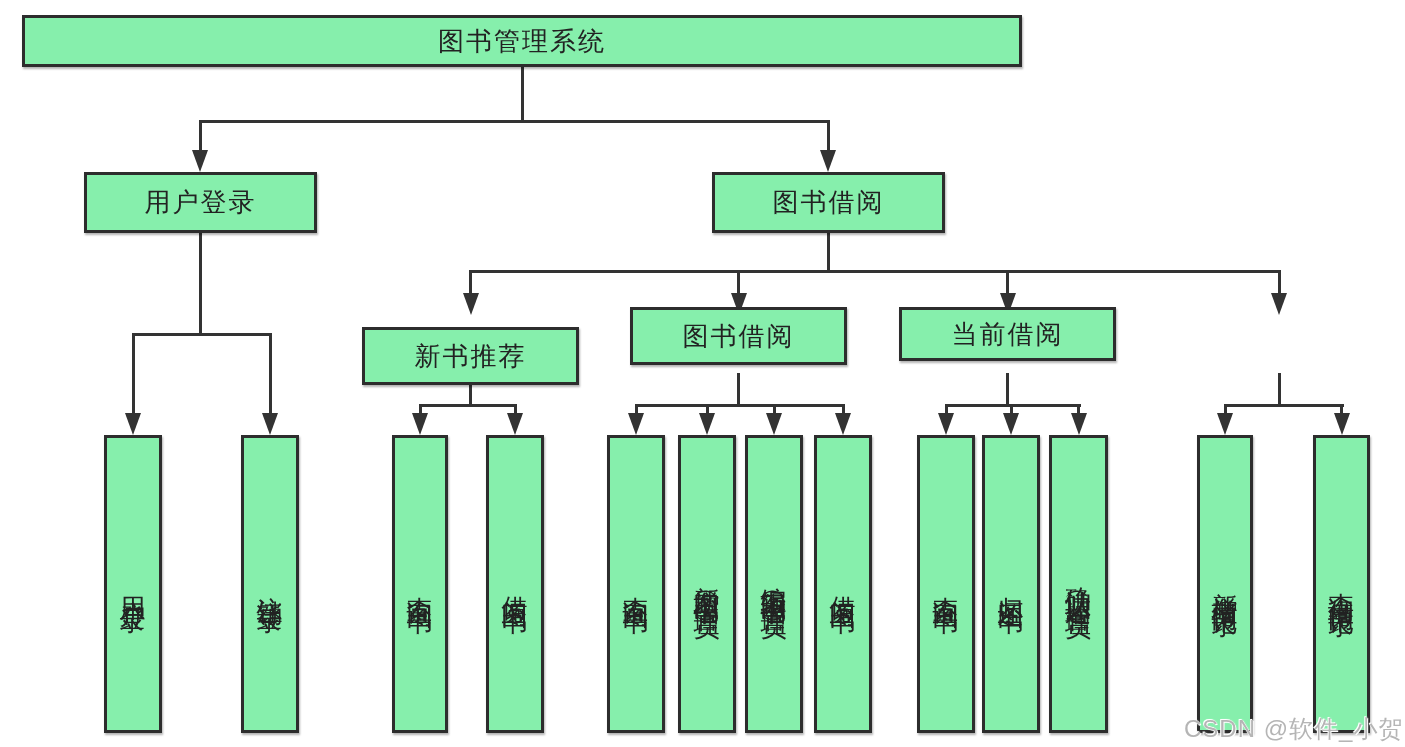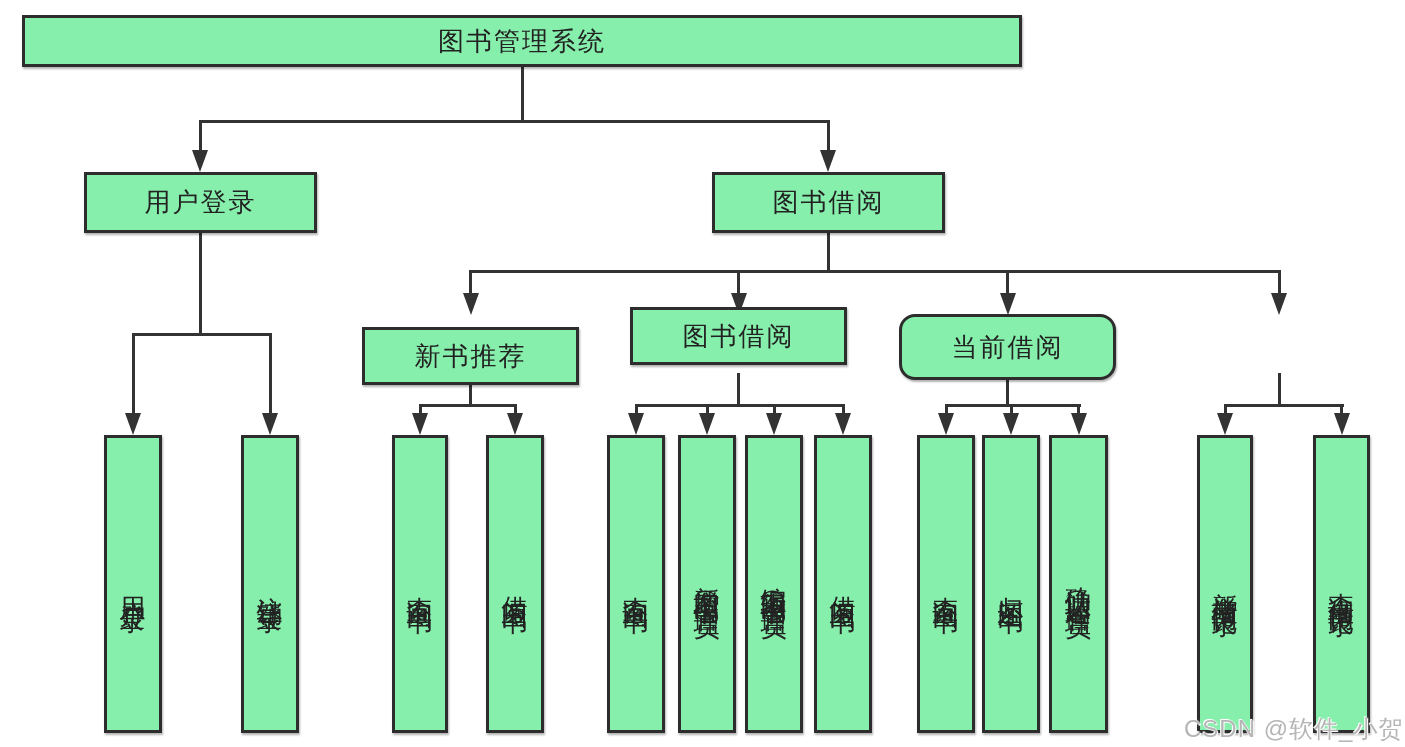--- a/index.html
+++ b/index.html
@@ -92,21 +92,21 @@
   <div class="vline" style="left:737px; top:270px; height:26px;"></div>
   <div class="vline" style="left:1006px; top:270px; height:26px;"></div>
   <div class="vline" style="left:1277.5px; top:270px; height:26px;"></div>
   <div class="arrow" style="left:462.5px; top:293px;"></div>
   <div class="arrow" style="left:730.5px; top:293px;"></div>
   <div class="arrow" style="left:999.5px; top:293px;"></div>
   <div class="arrow" style="left:1271px; top:293px;"></div>
 
   <div class="node" style="left:362px; top:327px; width:217px; height:58px;">新书推荐</div>
   <div class="node" style="left:630px; top:307px; width:217px; height:58px;">图书借阅</div>
-  <div class="node" style="left:899px; top:314px; width:217px; height:66px;border-radius:16px;">当前借阅</div>
+  <div class="node" style="left:899px; top:307px; width:217px; height:54px;">当前借阅</div>
 
   <div class="vline" style="left:469px; top:373px; height:34px;"></div>
   <div class="hline" style="left:418.5px; top:404px; width:98px;"></div>
   <div class="vline" style="left:418.5px; top:404px; height:12px;"></div>
   <div class="vline" style="left:513.5px; top:404px; height:12px;"></div>
   <div class="arrow" style="left:412px; top:413px;"></div>
   <div class="arrow" style="left:507px; top:413px;"></div>
 
   <div class="vline" style="left:737px; top:373px; height:34px;"></div>
   <div class="hline" style="left:634.5px; top:404px; width:210px;"></div>

